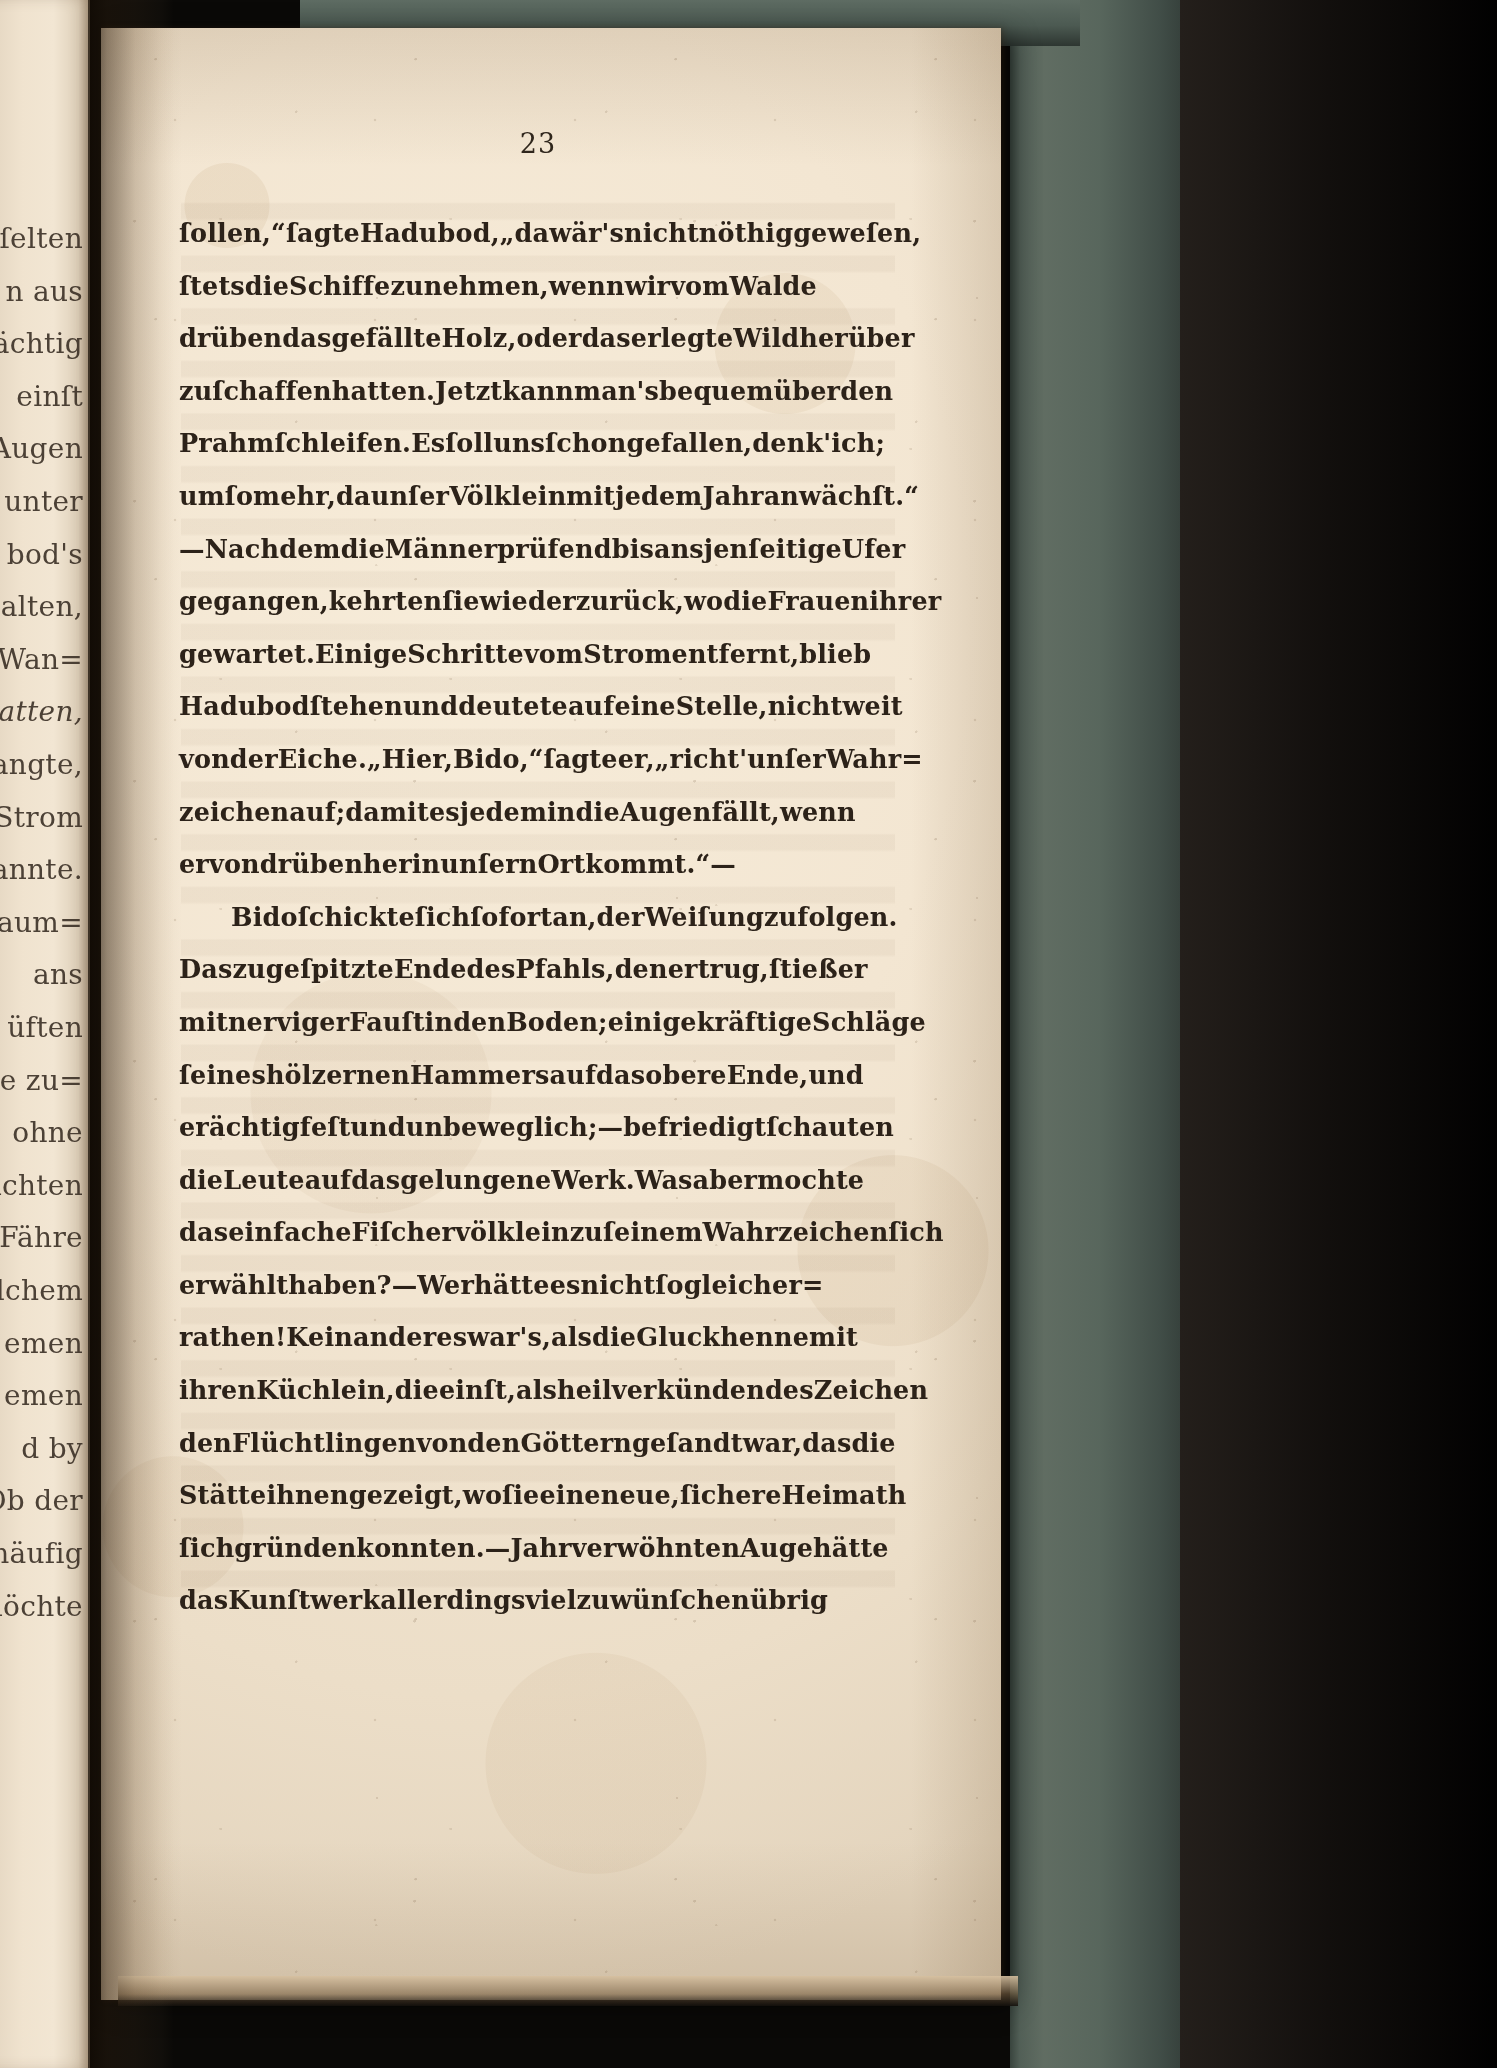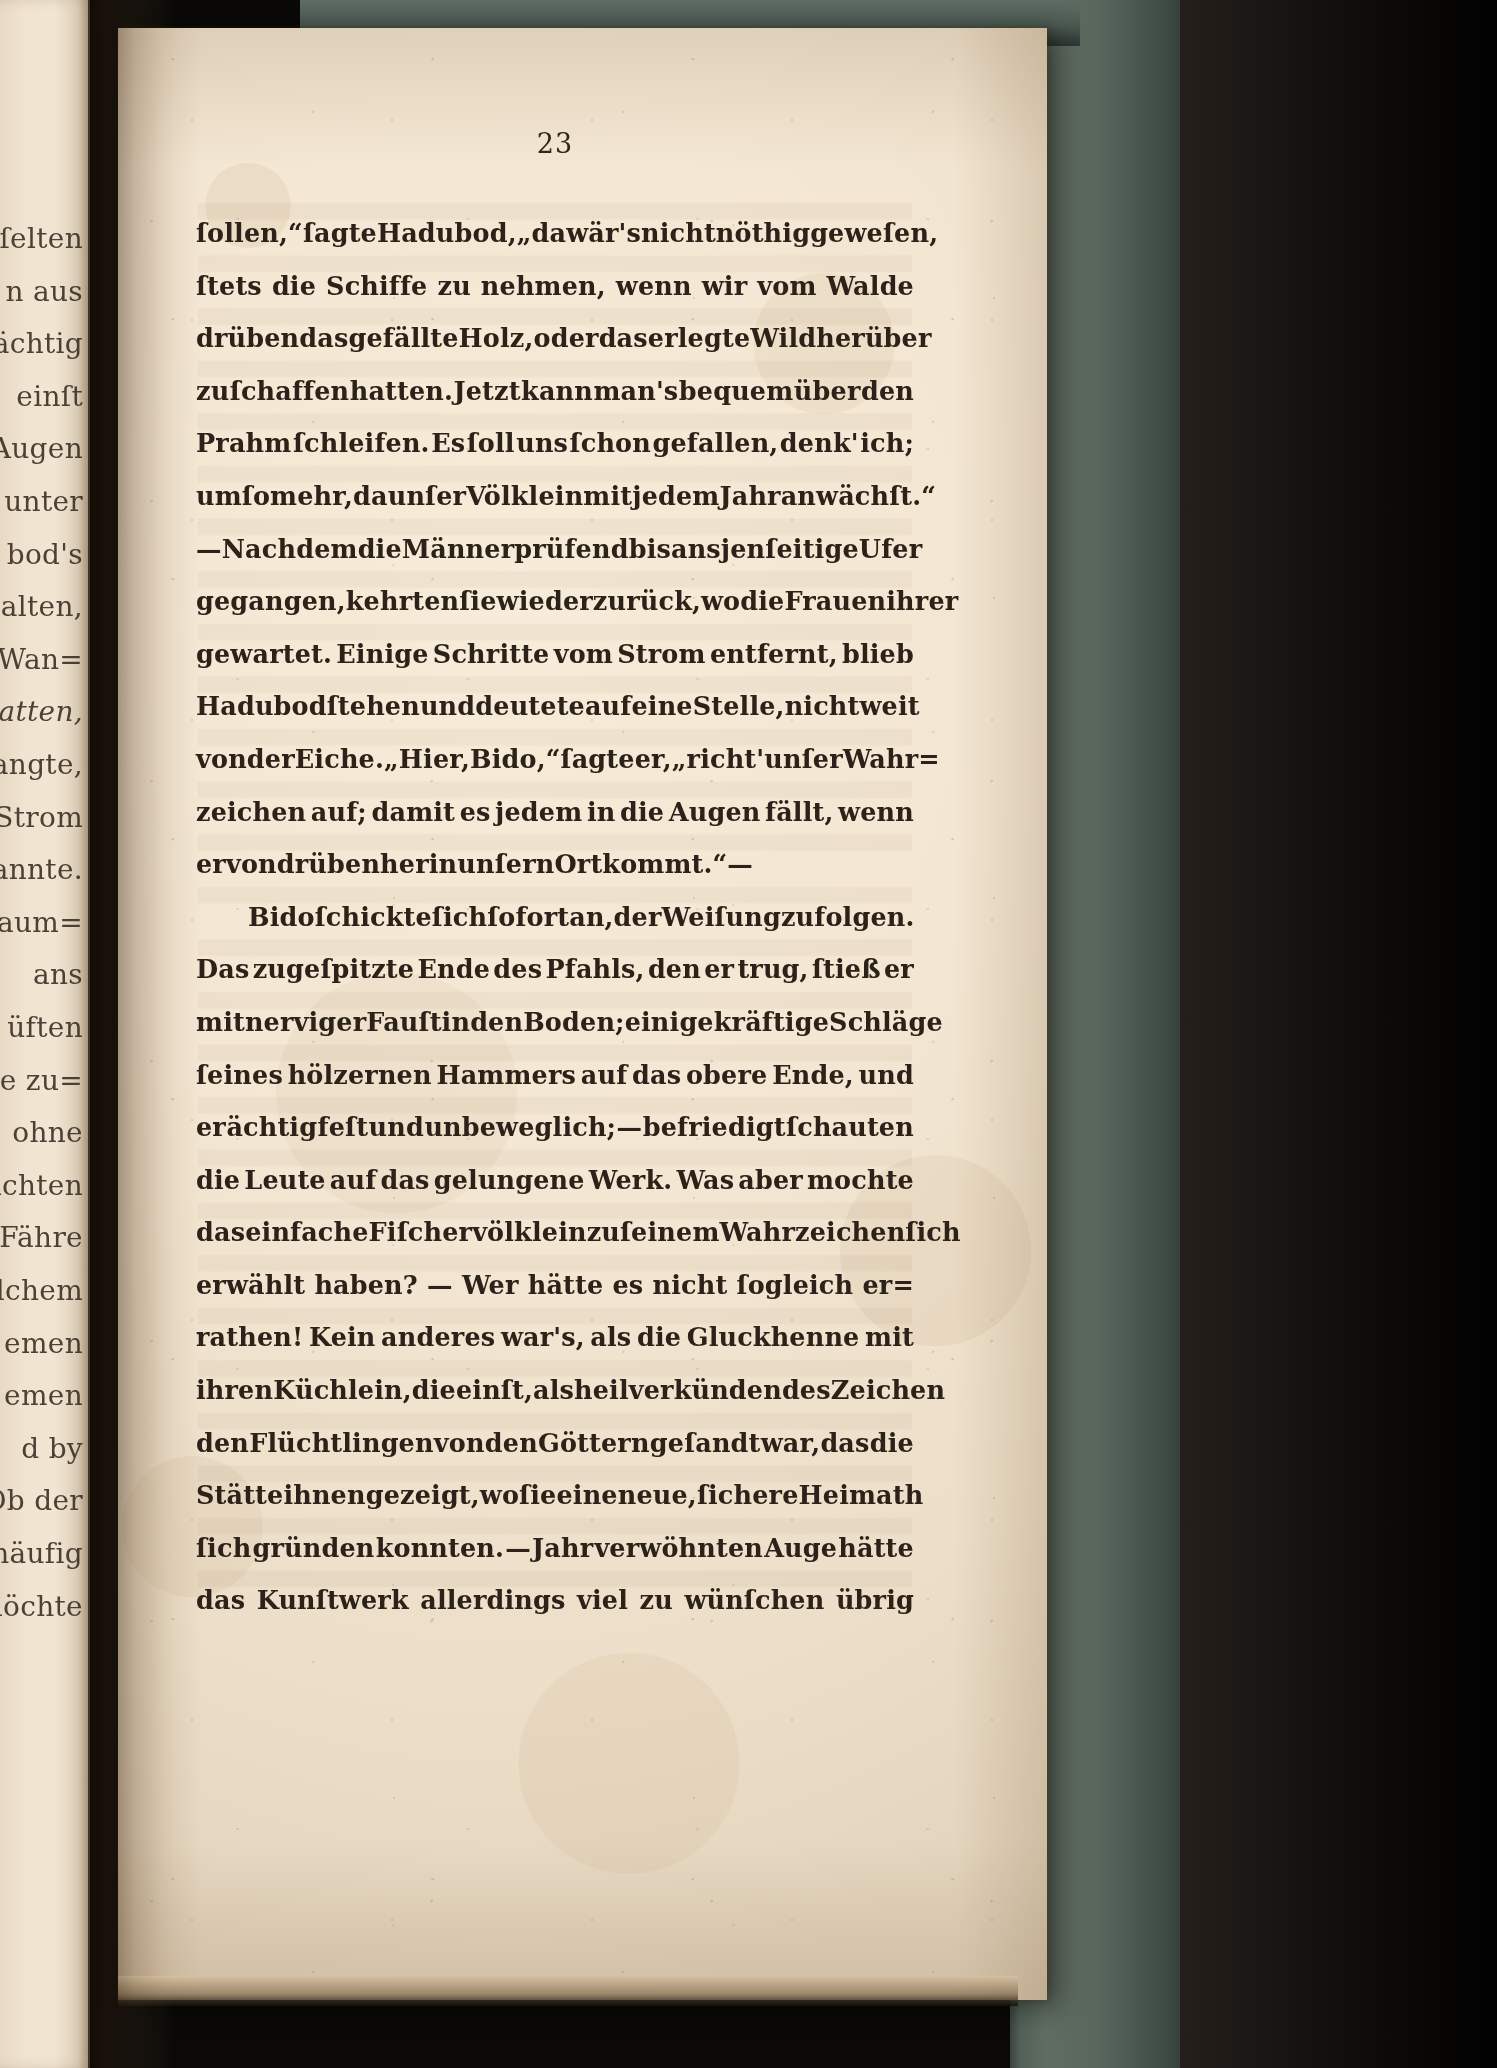--- a/index.html
+++ b/index.html
@@ -97,29 +97,28 @@
       rgba(150,120,85,.05) 85%,
       rgba(255,255,255,0) 100%);
     pointer-events: none;
     z-index: 6;
   }
 
   
   .page {
     position: absolute;
     top: 28px;
-    left: 118px;
+    left: 101px;
     width: 900px;
     height: 1972px;
     background:
       radial-gradient(ellipse 120% 70% at 42% 30%, #f7ecd9 0%, #f3e6d2 45%, #ecdec8 78%, #e3d4bd 100%);
     box-shadow:
       2px 0 6px rgba(60,40,20,.35),
       10px 6px 26px rgba(0,0,0,.45);
-    padding-left: 29px;
   }
   
   .page::before {
     content: "";
     position: absolute;
     inset: 0;
     background:
       radial-gradient(circle at 14% 9%,  rgba(183,150,105,.13) 0 42px, transparent 43px),
       radial-gradient(circle at 76% 16%, rgba(177,142,96,.10) 0 70px, transparent 71px),
       radial-gradient(circle at 30% 54%, rgba(168,134,92,.07) 0 120px, transparent 121px),
@@ -168,21 +167,20 @@
     font-size: 25.5px;
     line-height: 52.6px;
     height: 52.6px;
     color: #2c2219;
     letter-spacing: .15px;
     font-family: "DejaVu Serif", serif;
     font-weight: 600;
   }
   
   .line.justify {
-    justify-content: space-between;
   }
   .line.last {
     justify-content: flex-start;
   }
   .line .w { display: inline-block; }
   .line.indent { padding-left: 52px; }
 
   
   .ghost {
     position: absolute;

